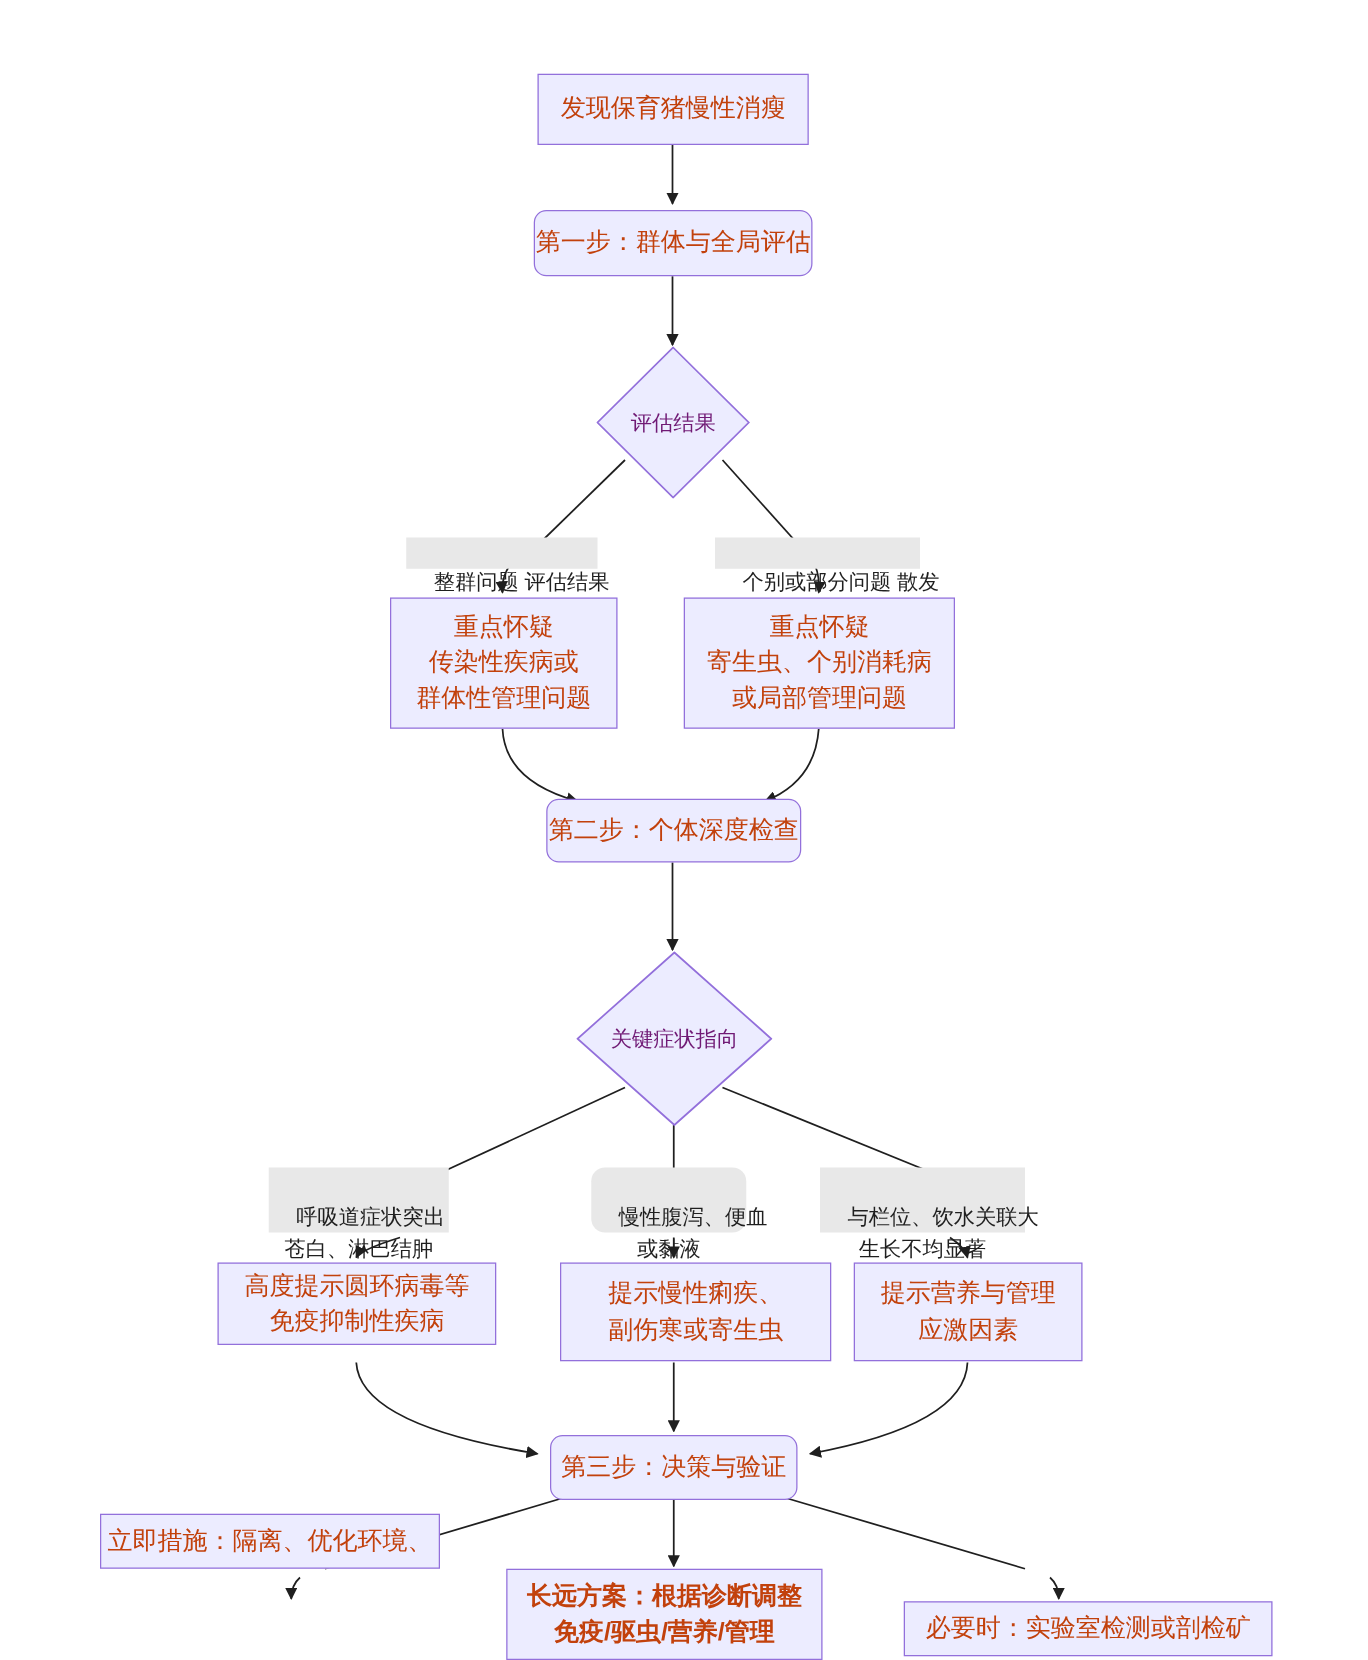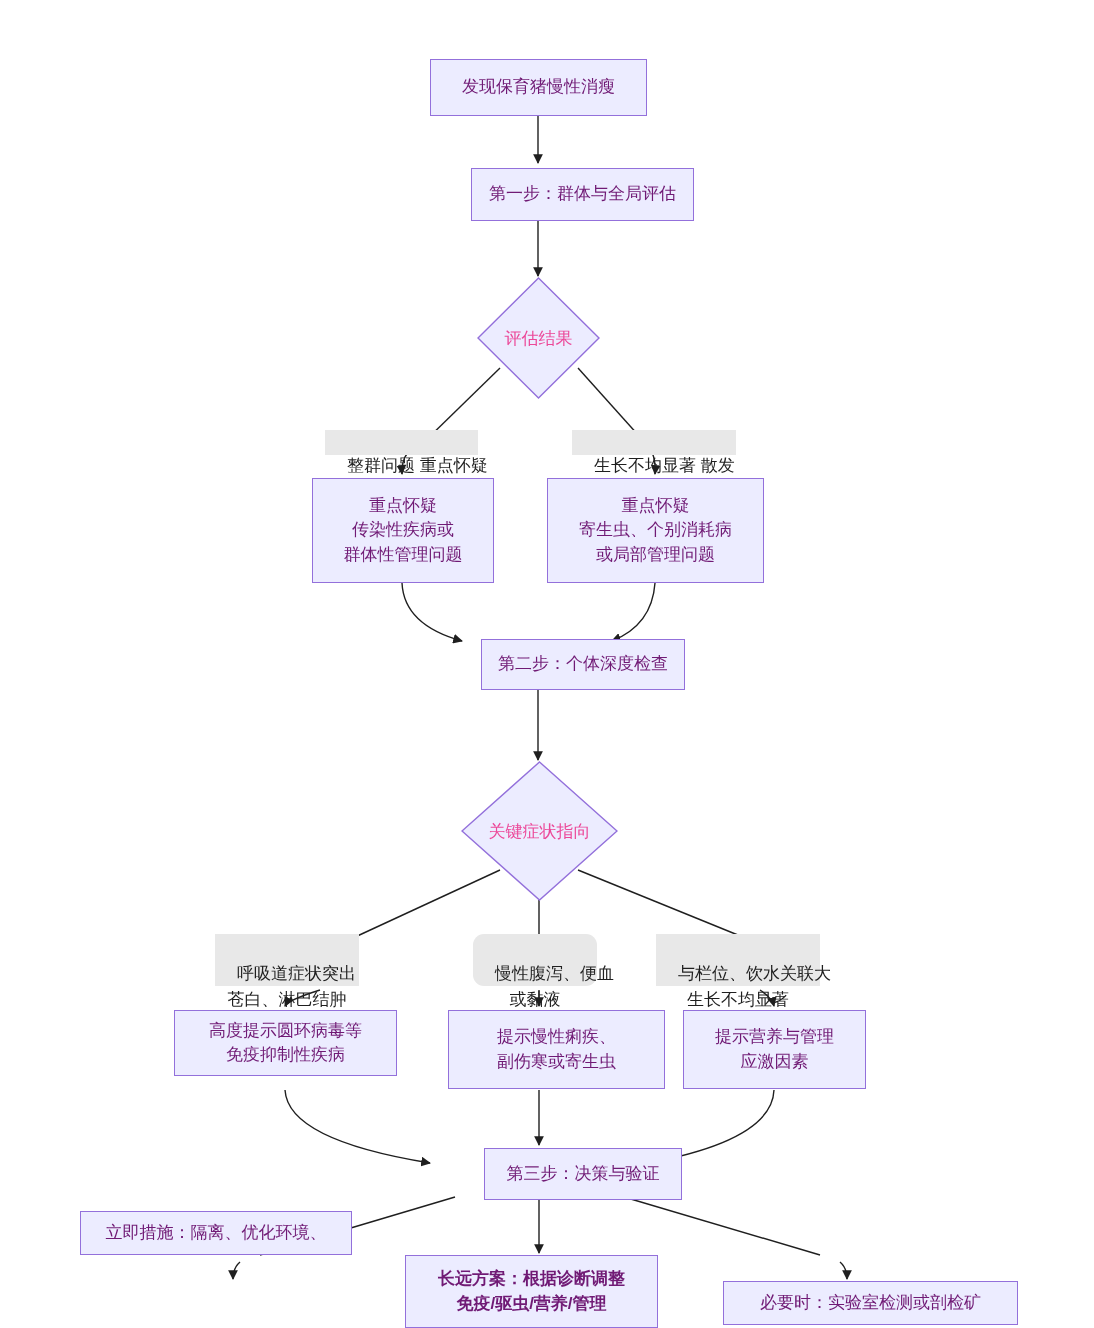--- a/index.html
+++ b/index.html
@@ -29,49 +29,48 @@
   }
   .node {
     position: absolute;
     box-sizing: border-box;
     display: flex;
     align-items: center;
     justify-content: center;
     text-align: center;
     background: #ececff;
     border: 1px solid #9370db;
-    color: #701a75;
-    font-size: 17px;
+    color: #c2410c;
+    font-size: 20px;
     line-height: 1.42;
     white-space: pre;
     overflow: hidden;
   }
   .node.rounded {
-    border-radius: 0;
-    margin-left: 44px;
+    border-radius: 10px;
   }
   .node.rect {
     border-radius: 0;
   }
   .diamond-wrap {
     position: absolute;
     display: flex;
     align-items: center;
     justify-content: center;
   }
   .diamond-wrap svg {
     position: absolute;
     left: 0;
     top: 0;
   }
   .diamond-label {
     position: relative;
     z-index: 2;
     font-size: 17px;
-    color: #ec4899;
+    color: #701a75;
     white-space: pre;
     text-align: left;
   }
   .edge-label {
     position: absolute;
     background: #e8e8e8;
     color: #1f1f1f;
     font-size: 17px;
     line-height: 1.42;
     text-align: center;
@@ -135,25 +134,25 @@
   </div>
 
   <div class="diamond-wrap" style="left:477px; top:277px; width:123px; height:122px;">
     <svg width="123" height="122" viewBox="0 0 123 122" xmlns="http://www.w3.org/2000/svg">
       <polygon points="61.5,1 122,61 61.5,121 1,61" fill="#ececff" stroke="#9370db" stroke-width="1.4"></polygon>
     </svg>
     <span class="diamond-label">评估结果</span>
   </div>
 
   <div class="edge-label" style="left:325px; top:430px; width:153px; height:25px; line-height:23px;">
-    <span>整群问题 重点怀疑</span>
+    <span>整群问题 评估结果</span>
   </div>
 
   <div class="edge-label" style="left:572px; top:430px; width:164px; height:25px; line-height:23px;">
-    <span>生长不均显著 散发</span>
+    <span>个别或部分问题 散发</span>
   </div>
 
   <div class="node rect" style="left:312px; top:478px; width:182px; height:105px;">
     <span>重点怀疑
 传染性疾病或
 群体性管理问题</span>
   </div>
 
   <div class="node rect" style="left:547px; top:478px; width:217px; height:105px;">
     <span>重点怀疑

